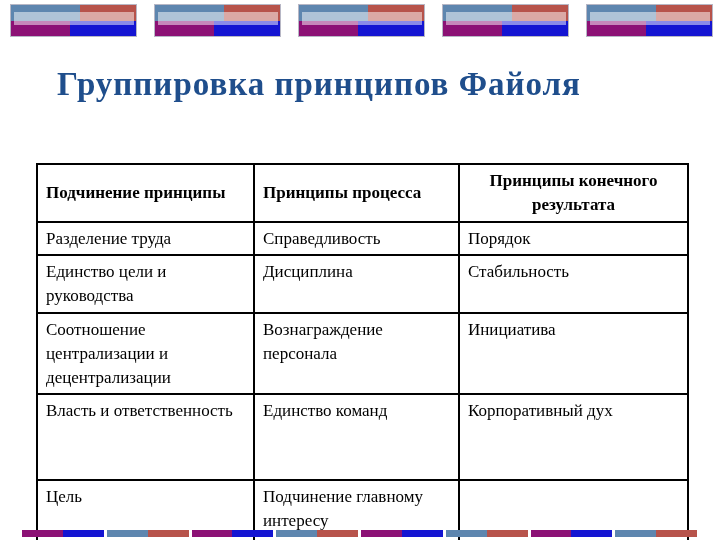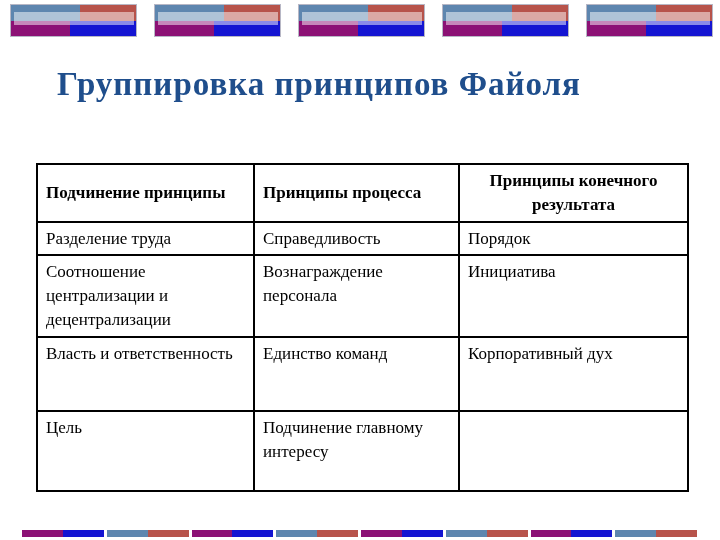--- a/index.html
+++ b/index.html
@@ -37,21 +37,21 @@
     font-size:17px; color:#000; text-align:left;
     vertical-align:top; white-space:pre-line; line-height:1.4;
     overflow:hidden;
   }
   table.fayol th { font-weight:bold; vertical-align:middle; }
   table.fayol th.center { text-align:center; }
   tr.r-head { height:44px; }
   tr.r-1 { height:24px; }
   tr.r-2 { height:50px; }
   tr.r-3 { height:68px;border-radius:8px; }
-  tr.r-4 { height:74px;margin-left:20px; }
+  tr.r-4 { height:86px;margin-left:20px; }
   tr.r-5 { height:80px; }
 
   
   .bottom-strip { position:absolute; left:22px; top:530px; width:678px; height:7px; display:flex; }
   .strip-seg { flex:1; }
   .strip-seg.gap { margin-right:3px; }
 </style>
 </head>
 <body>
 
@@ -108,20 +108,26 @@
       <th>Подчинение принципы</th>
       <th>Принципы процесса</th>
       <th class="center">Принципы конечного
 результата</th>
     </tr>
     <tr class="r-1">
       <td>Разделение труда</td>
       <td>Справедливость</td>
       <td>Порядок</td>
     </tr>
+    <tr class="r-2">
+      <td>Единство цели и
+руководства</td>
+      <td>Дисциплина</td>
+      <td>Стабильность</td>
+    </tr>
     <tr class="r-3">
       <td>Соотношение
 централизации и
 децентрализации</td>
       <td>Вознаграждение
 персонала</td>
       <td>Инициатива</td>
     </tr>
     <tr class="r-4">
       <td>Власть и ответственность</td>

